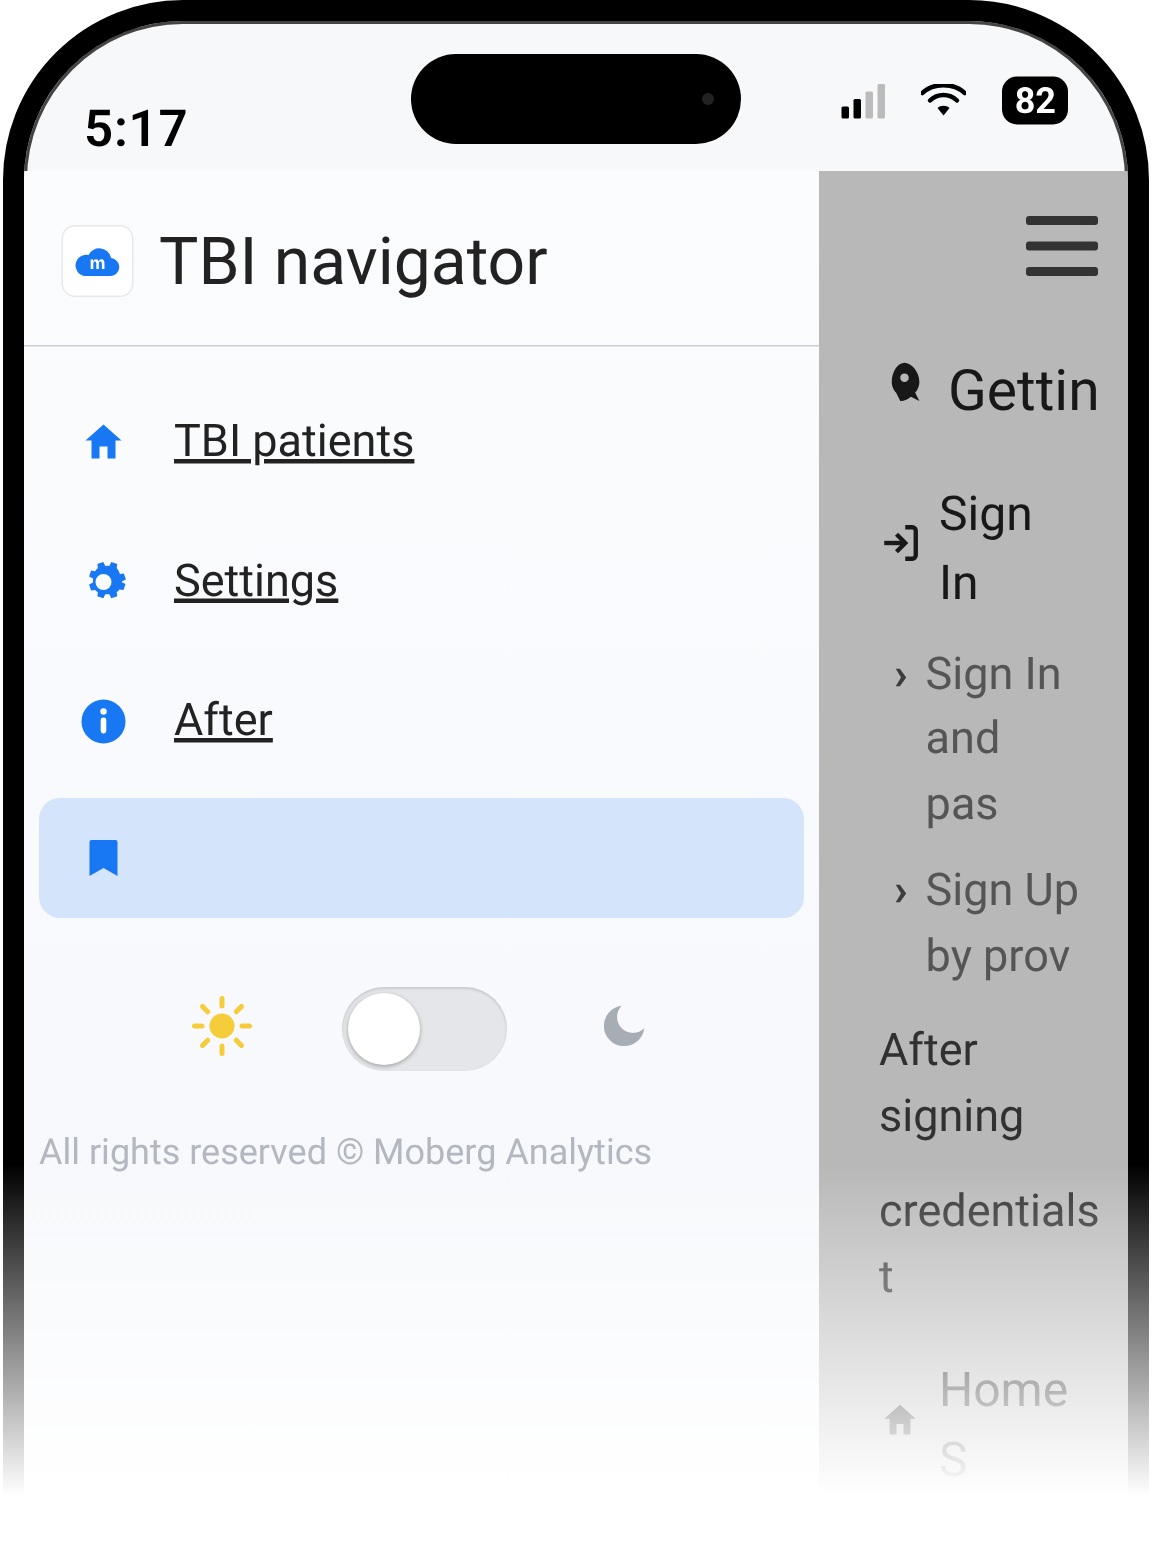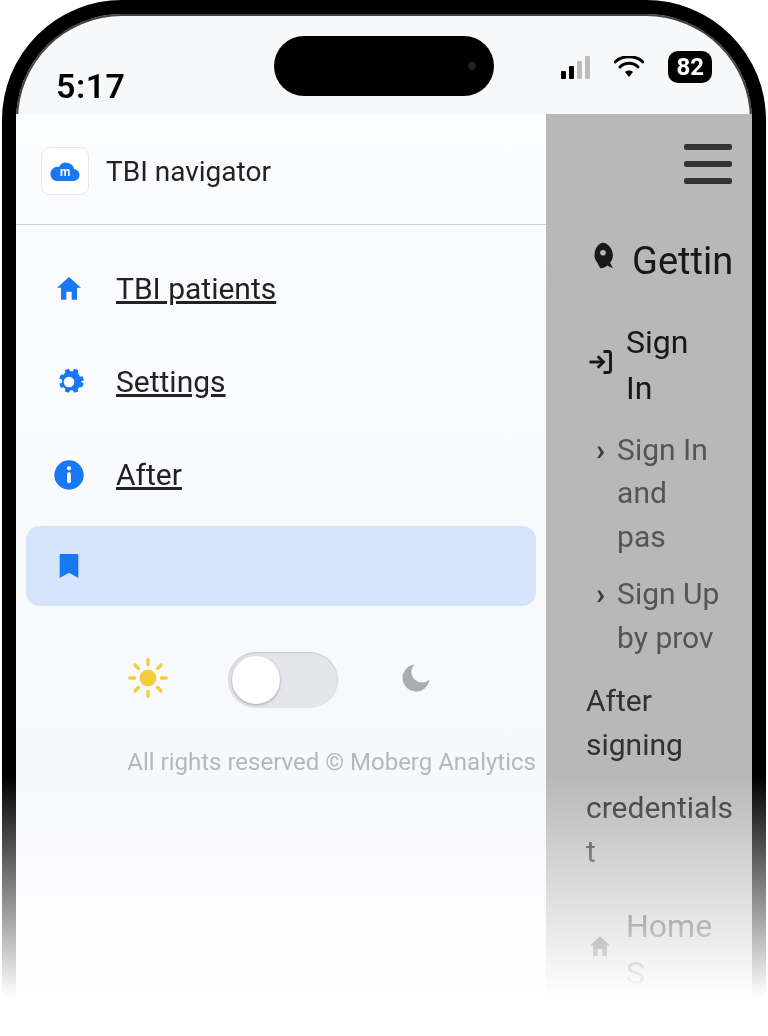--- a/index.html
+++ b/index.html
@@ -106,21 +106,21 @@
     display:flex; align-items:center; gap:18px;
     padding: 34px 26px 30px;
     border-bottom:1px solid #c9cdd3;
   }
   .app-logo {
     width:46px; height:46px; border-radius:8px; background:#fff;
     display:flex; align-items:center; justify-content:center;
     box-shadow:0 0 0 1px #e6e8ec;
   }
   .app-logo svg { display:block; }
-  .app-title { font-size:28px; color:#222; }
+  .app-title { font-size:44px; color:#222; }
 
   .menu { padding:22px 10px; display:flex; flex-direction:column; gap:10px; }
   .menu-item {
     display:flex; align-items:center; gap:28px;
     padding:24px 24px;
     border-radius:14px;
     font-size:30px; color:#222;
     cursor:pointer;
     text-decoration:underline;
   }
@@ -137,21 +137,21 @@
     width:110px; height:56px; border-radius:40px;
     background:#e4e6ea; position:relative; cursor:pointer;
     box-shadow: inset 0 1px 2px rgba(0,0,0,0.15);
   }
   .toggle .knob {
     position:absolute; left:4px; top:4px; width:48px; height:48px;
     border-radius:50%; background:#fff; box-shadow:0 1px 3px rgba(0,0,0,0.3);
   }
 
   .footer {
-    text-align:right; color:#b3b7bf; font-size:24px;
+    text-align:left; color:#b3b7bf; font-size:24px;
     padding:30px 10px;
   }
 
   
   .fade {
     position:absolute; left:0; right:0; bottom:0; height:260px;
     background: linear-gradient(to bottom, rgba(255,255,255,0) 0%, #fff 85%);
     z-index:200; pointer-events:none;
   }
 

